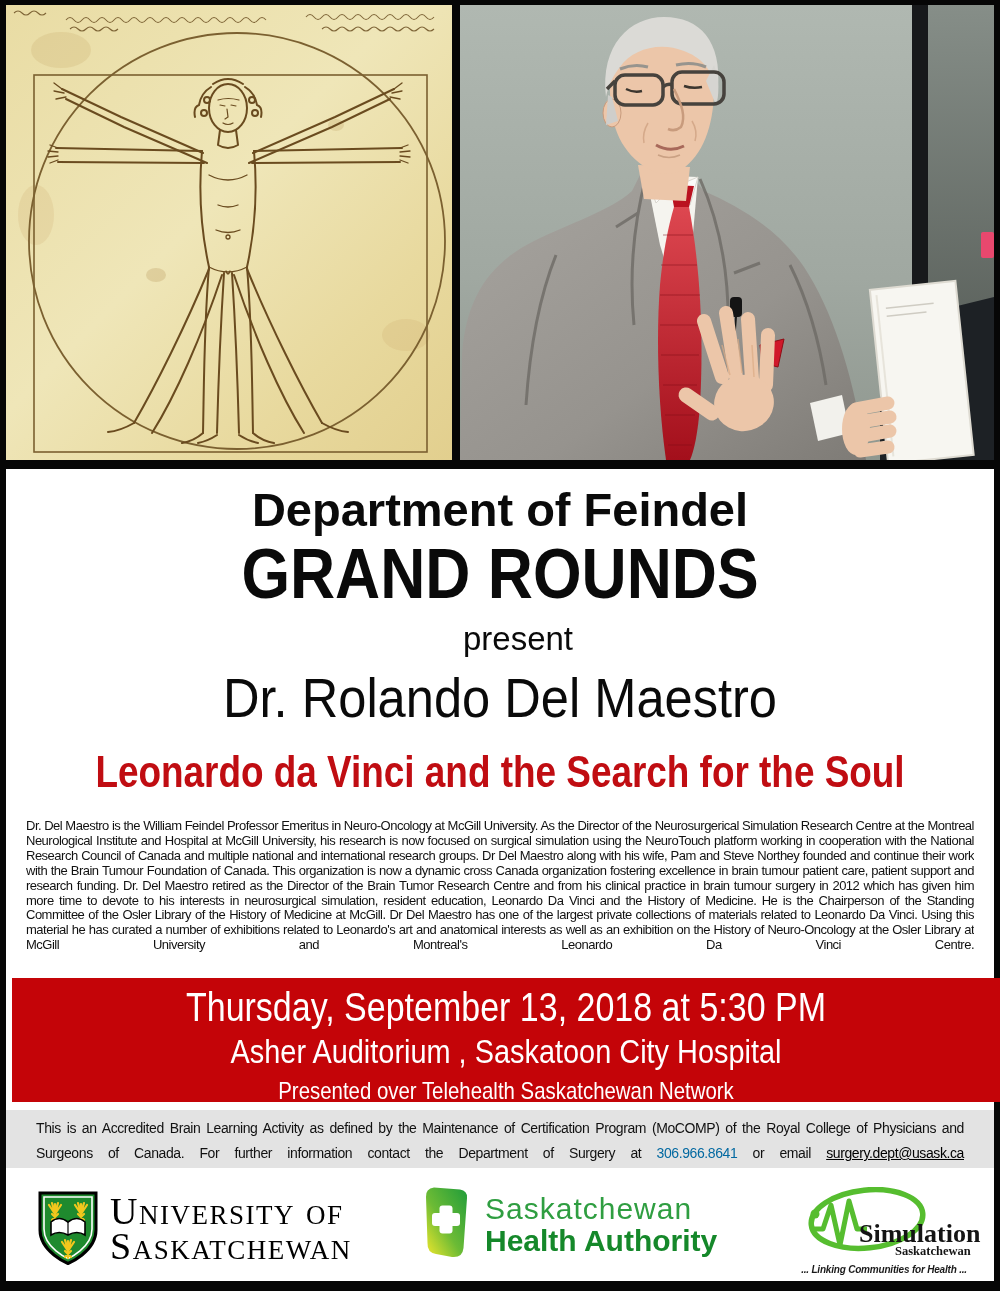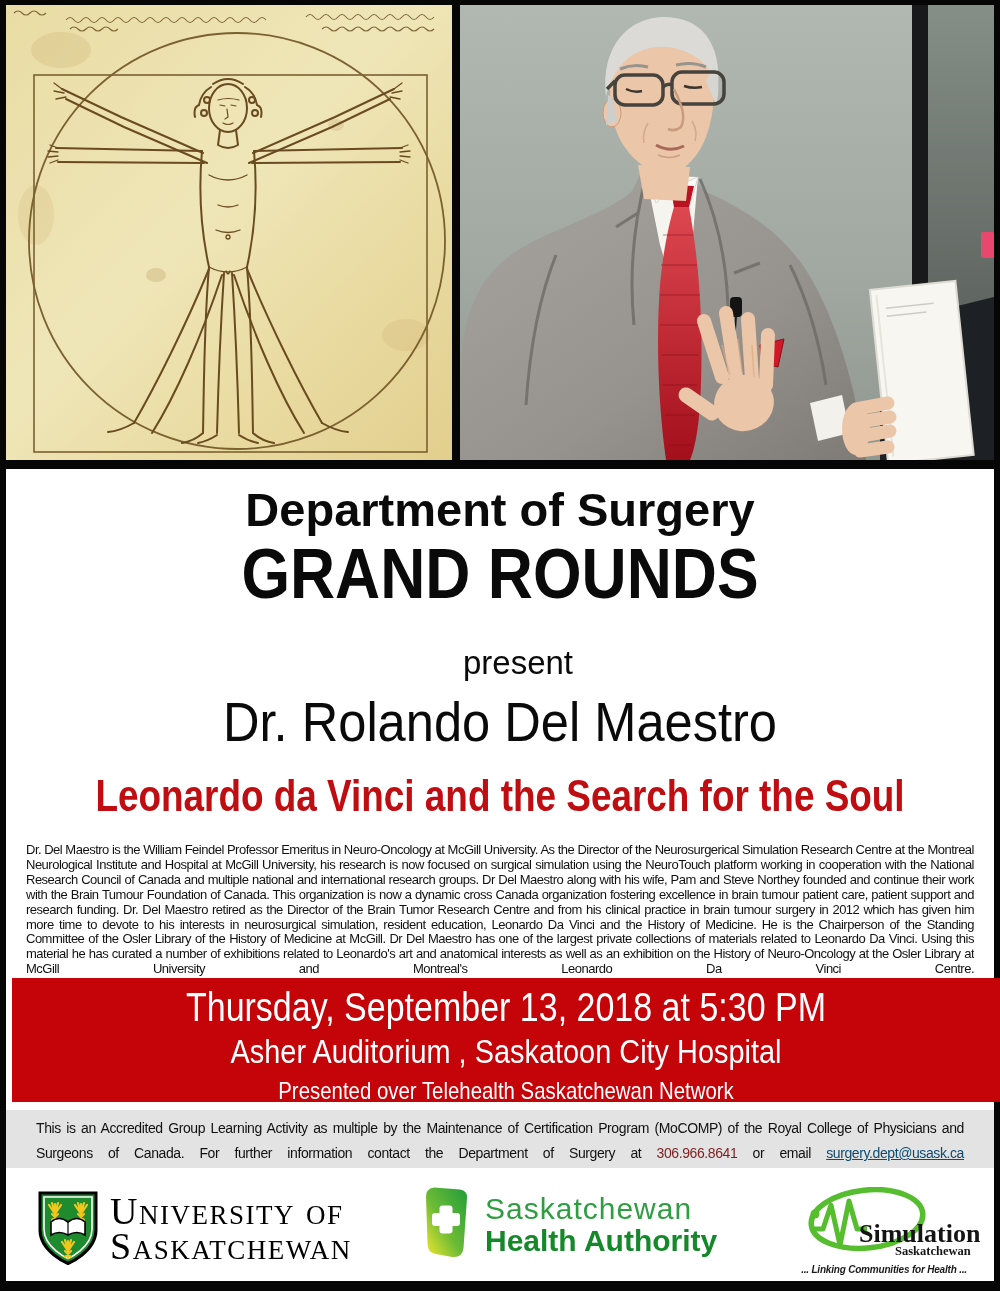--- a/index.html
+++ b/index.html
@@ -5,36 +5,36 @@
   html,body{margin:0;padding:0;background:#ffffff;}
   .poster{position:relative;width:1000px;height:1291px;background:#060606;overflow:hidden;
           font-family:"Liberation Sans","DejaVu Sans",sans-serif;}
   
   .photos{position:absolute;top:5px;left:6px;width:988px;height:455px;display:flex;gap:8px;}
   .photos svg{display:block;}
   
   .content{position:absolute;top:469px;left:6px;width:988px;height:812px;background:#ffffff;text-align:center;color:#0a0a0a;}
   .dept{margin-top:14px;font-size:47px;line-height:54px;font-weight:700;letter-spacing:0px;}
   .grand{font-size:71px;line-height:74px;font-weight:700;transform:scaleX(.88);}
-  .present{margin-top:32px;font-size:33px;line-height:40px;font-weight:400;padding-left:36px;}
+  .present{margin-top:8px;font-size:33px;line-height:40px;font-weight:400;padding-left:36px;}
   .speaker-name{margin-top:8px;font-size:55px;line-height:62px;font-weight:400;transform:scaleX(.92);}
   .talk{margin-top:18px;font-size:45px;line-height:50px;font-weight:700;color:#c00d12;transform:scaleX(.82);white-space:nowrap;}
   .bio{margin:22px 20px 0 20px;height:136px;overflow:hidden;font-size:13px;line-height:14.9px;
        letter-spacing:-.5px;text-align:justify;text-align-last:justify;font-weight:500;color:#111;}
   
   .redbanner{position:absolute;top:509px;left:6px;width:100%;height:124px;background:#c40408;color:#fff;}
   .rb1{padding-top:6px;font-size:40px;line-height:46px;transform:scaleX(.85);white-space:nowrap;}
   .rb2{margin-top:1px;font-size:34px;line-height:40px;transform:scaleX(.85);white-space:nowrap;}
   .rb3{margin-top:6px;font-size:24px;line-height:28px;transform:scaleX(.85);white-space:nowrap;}
   
   .greyband{position:absolute;top:641px;left:0;width:100%;height:58px;background:#e3e3e3;}
   .accr{margin:0 30px;padding-top:6px;font-size:14px;line-height:25px;letter-spacing:-.4px;
         text-align:justify;text-align-last:justify;color:#111;font-weight:500;}
-  .red{color:#7f1d1d;}
-  a.email{color:#0c4a6e;text-decoration:underline;cursor:pointer;}
+  .red{color:#0369a1;}
+  a.email{color:#000000;text-decoration:underline;cursor:pointer;}
   
   .footer{position:absolute;top:699px;left:0;width:100%;height:113px;background:#ffffff;text-align:left;}
   .uofs{position:absolute;left:31px;top:22px;display:flex;align-items:flex-start;}
   .uofs-text{margin-left:11px;margin-top:4px;font-family:"Liberation Serif","DejaVu Serif",serif;
              font-variant:small-caps;font-size:38px;line-height:35px;letter-spacing:1.5px;color:#000;}
   .sha{position:absolute;left:414px;top:18px;display:flex;align-items:flex-start;}
   .sha-text{margin-left:13px;margin-top:8px;text-align:left;}
   .sha1{font-size:30px;line-height:30px;letter-spacing:1px;color:#2f9e41;font-weight:400;}
   .sha2{font-size:30px;line-height:33px;color:#15882a;font-weight:700;text-align:center;}
   .tele{position:absolute;left:793px;top:14px;width:192px;height:96px;}
@@ -209,35 +209,35 @@
         <path d="M252,408 L226,390" stroke-width="15"></path>
       </g>
       <ellipse cx="284" cy="398" rx="30" ry="28" fill="#ecc6a9" transform="rotate(-15 284 398)"></ellipse>
       <g stroke="#dcab84" stroke-width="1.5" fill="none" opacity=".7">
         <path d="M262,340 l8,30 M278,334 l4,34 M292,340 l2,32"></path>
       </g>
     </svg>
   </div>
 
   <div class="content">
-    <div class="dept">Department of Surgery</div>
+    <div class="dept">Department of Feindel</div>
     <div class="grand">GRAND ROUNDS</div>
     <div class="present">present</div>
     <div class="speaker-name">Dr. Rolando Del Maestro</div>
     <div class="talk">Leonardo da Vinci and the Search for the Soul</div>
     <p class="bio">Dr. Del Maestro is the William Feindel Professor Emeritus in Neuro-Oncology at McGill University. As the Director of the Neurosurgerical Simulation Research Centre at the Montreal Neurological Institute and Hospital at McGill University, his research is now focused on surgical simulation using the NeuroTouch platform working in cooperation with the National Research Council of Canada and multiple national and international research groups. Dr Del Maestro along with his wife, Pam and Steve Northey founded and continue their work with the Brain Tumour Foundation of Canada. This organization is now a dynamic cross Canada organization fostering excellence in brain tumour patient care, patient support and research funding. Dr. Del Maestro retired as the Director of the Brain Tumor Research Centre and from his clinical practice in brain tumour surgery in 2012 which has given him more time to devote to his interests in neurosurgical simulation, resident education, Leonardo Da Vinci and the History of Medicine. He is the Chairperson of the Standing Committee of the Osler Library of the History of Medicine at McGill. Dr Del Maestro has one of the largest private collections of materials related to Leonardo Da Vinci. Using this material he has curated a number of exhibitions related to Leonardo's art and anatomical interests as well as an exhibition on the History of Neuro-Oncology at the Osler Library at McGill University and Montreal's Leonardo Da Vinci Centre.</p>
 
     <div class="redbanner">
       <div class="rb1">Thursday, September 13, 2018  at  5:30 PM</div>
       <div class="rb2">Asher Auditorium , Saskatoon City Hospital</div>
       <div class="rb3">Presented over Telehealth Saskatchewan Network</div>
     </div>
 
     <div class="greyband">
-      <p class="accr"><span>This is an Accredited Group Learning Activity as multiple by the Maintenance of Certification Program (MoCOMP) of the Royal College of Physicians and Surgeons of Canada. For further information contact the Department of Surgery at </span><span class="red">306.966.8641</span><span> or email </span><a class="email">surgery.dept@usask.ca</a></p>
+      <p class="accr"><span>This is an Accredited Brain Learning Activity as defined by the Maintenance of Certification Program (MoCOMP) of the Royal College of Physicians and Surgeons of Canada. For further information contact the Department of Surgery at </span><span class="red">306.966.8641</span><span> or email </span><a class="email">surgery.dept@usask.ca</a></p>
     </div>
 
     <div class="footer">
 
       <div class="uofs">
         <svg width="62" height="76" viewBox="0 0 62 76">
           <path d="M3,3 H59 V40 C59,62 31,73.5 31,73.5 C31,73.5 3,62 3,40 Z" fill="#1f8a2e" stroke="#000" stroke-width="3"></path>
           <path d="M7,7 H55 V39 C55,58 31,68.5 31,68.5 C31,68.5 7,58 7,39 Z" fill="none" stroke="#fff" stroke-width="1.6"></path>
           <g stroke="#f2c71d" stroke-width="2.2" stroke-linecap="round" fill="none">
             <g transform="translate(18,16)">

